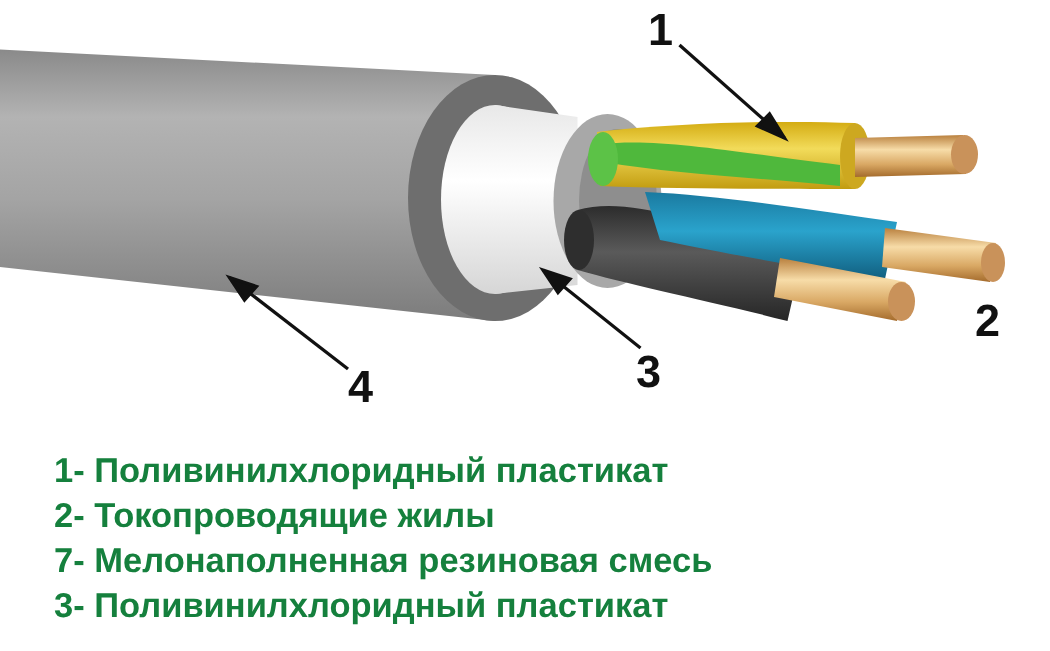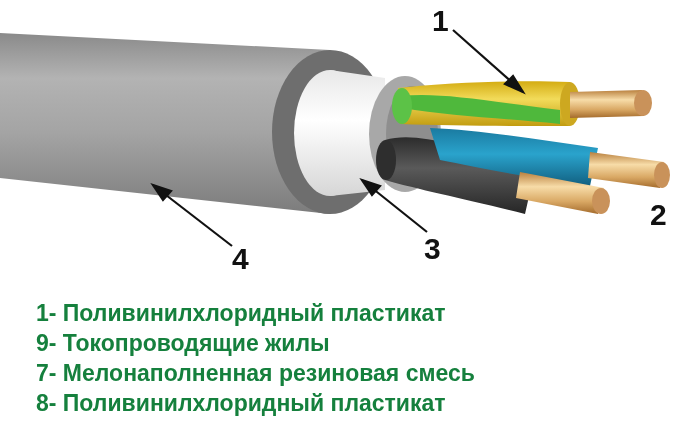--- a/index.html
+++ b/index.html
@@ -100,16 +100,16 @@
   </svg>
 </div>
 
 <div class="callout-number" style="left:432px; top:6px;">1</div>
 <div class="callout-number" style="left:650px; top:200px;">2</div>
 <div class="callout-number" style="left:424px; top:234px;">3</div>
 <div class="callout-number" style="left:232px; top:244px;">4</div>
 
 <div class="legend">
   <div class="legend-item">1- Поливинилхлоридный пластикат</div>
-  <div class="legend-item">9- Токопроводящие жилы</div>
+  <div class="legend-item">2- Токопроводящие жилы</div>
   <div class="legend-item">7- Мелонаполненная резиновая смесь</div>
-  <div class="legend-item">8- Поливинилхлоридный пластикат</div>
+  <div class="legend-item">3- Поливинилхлоридный пластикат</div>
 </div>
 
 </body></html>

